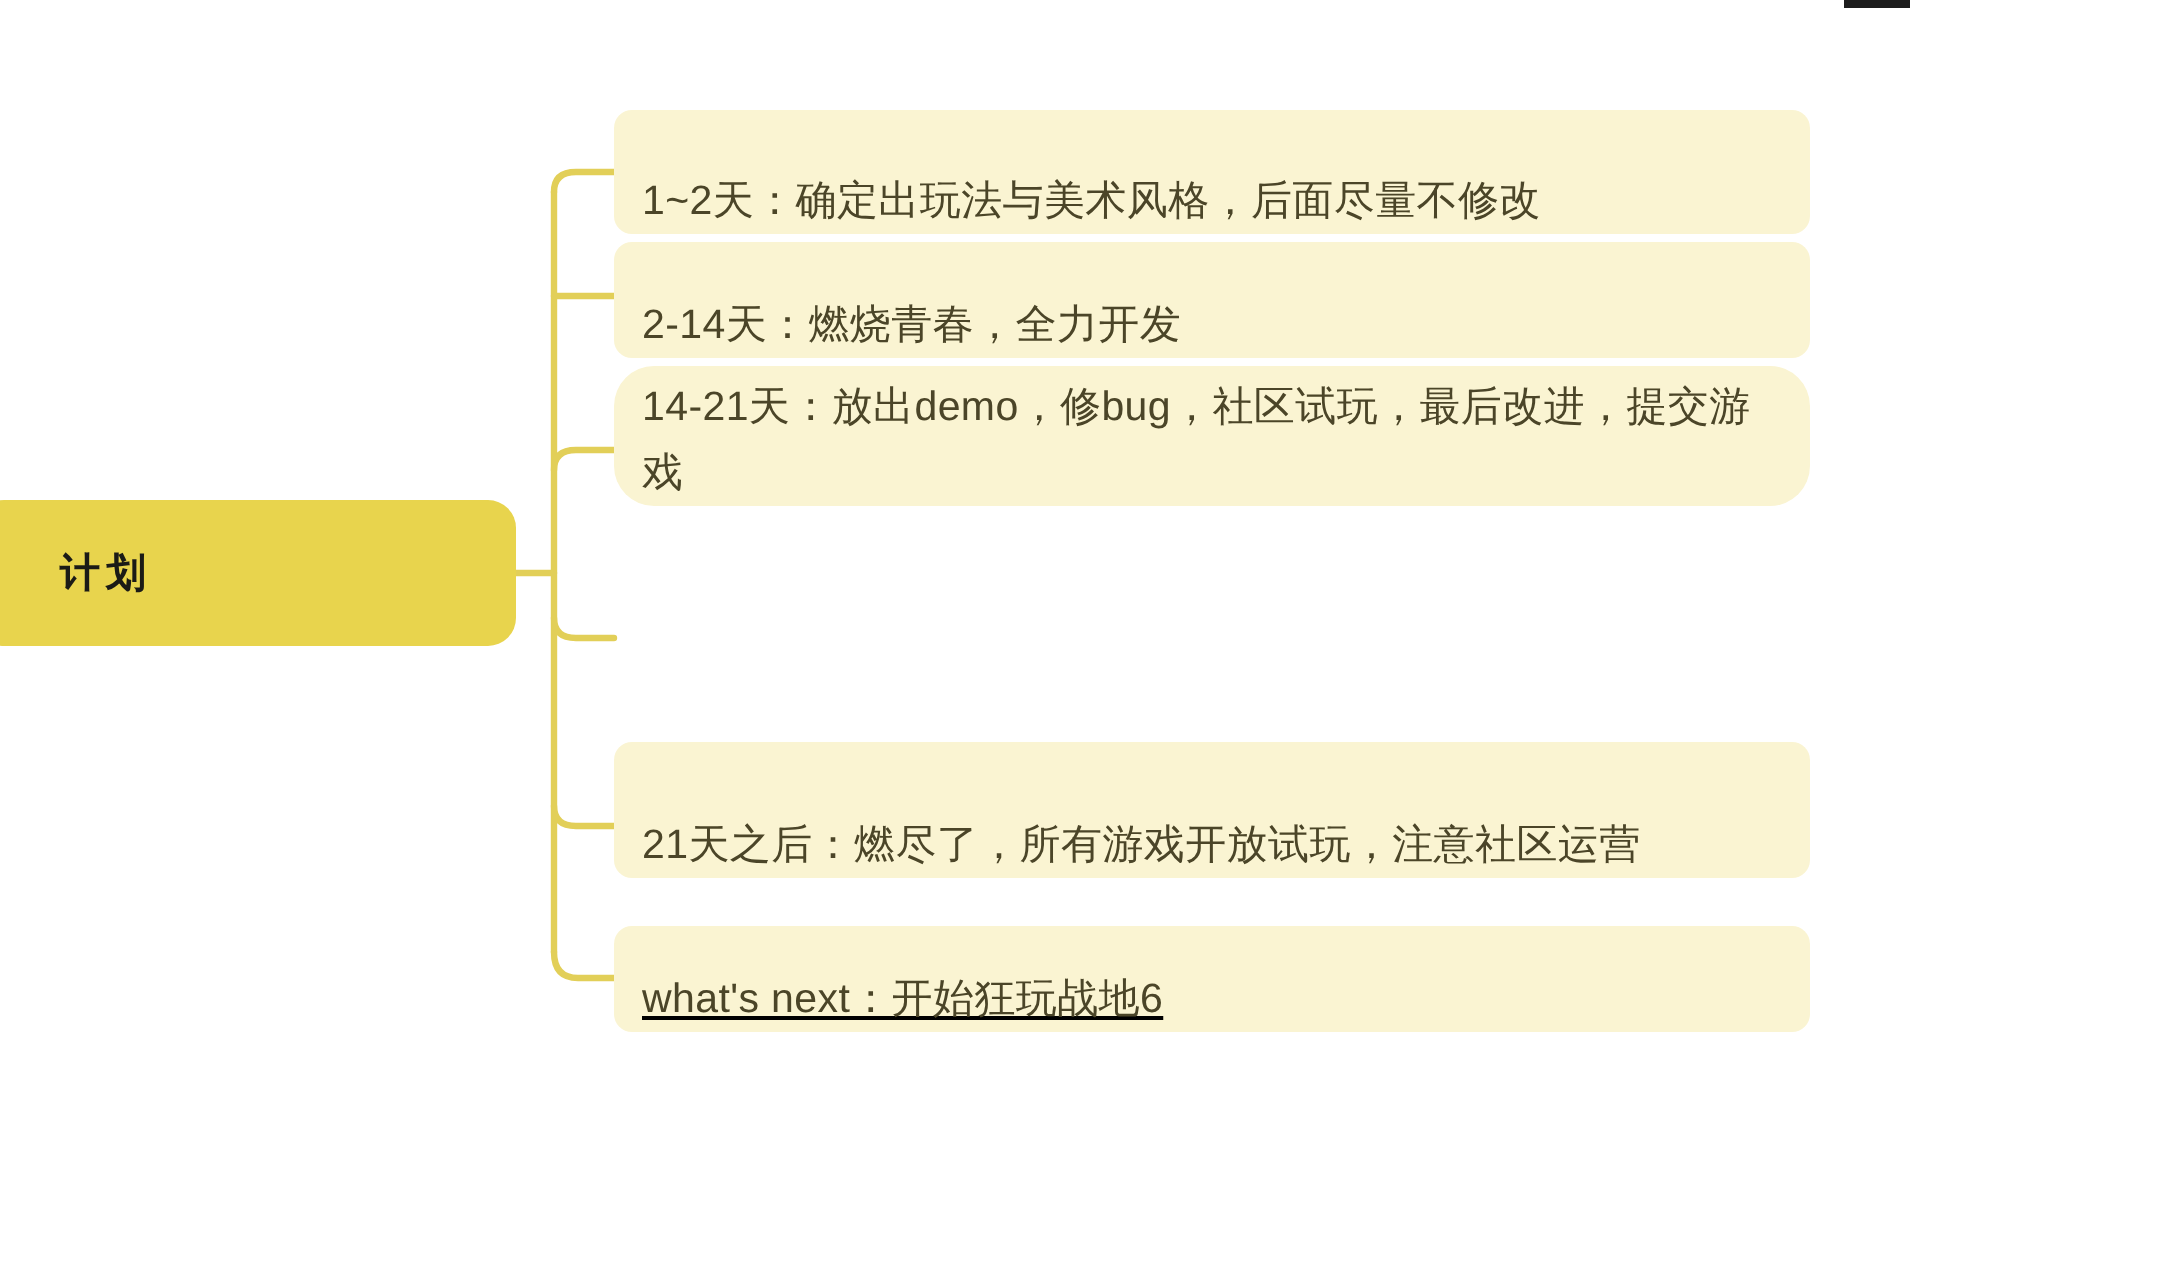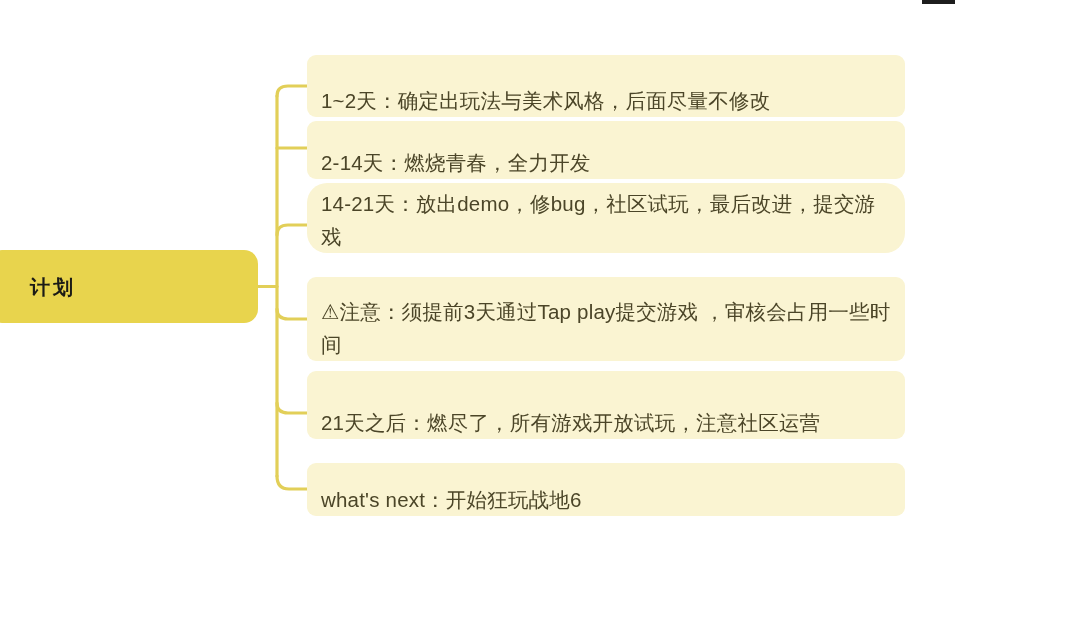--- a/index.html
+++ b/index.html
@@ -73,21 +73,21 @@
     letter-spacing: 0.2px;
     word-break: break-word;
   }
 
   
   #branch-card-0 { top: 55px;  height: 62px; }
   #branch-card-1 { top: 121px; height: 58px; }
   #branch-card-2 { top: 183px; height: 70px; border-radius: 20px; }
   #branch-card-3 { top: 277px; height: 84px; }
   #branch-card-4 { top: 371px; height: 68px; }
-  #branch-card-5 { top: 463px; height: 53px; }
+  #branch-card-5 { top: 463px; height: 53px; text-decoration: underline; }
 
   
   #top-right-bar {
     position: absolute;
     left: 922px;
     top: -2px;
     width: 33px;
     height: 6px;
     background: #1d1d1d;
   }
@@ -125,23 +125,20 @@
   </div>
 
   <div class="branch-card" id="branch-card-1">
     <span class="card-text">2-14天：燃烧青春，全力开发</span>
   </div>
 
   <div class="branch-card" id="branch-card-2">
     <span class="card-text">14-21天：放出demo，修bug，社区试玩，最后改进，提交游戏</span>
   </div>
 
-  <div class="branch-card" id="branch-card-3">
-    <span class="card-text">⚠注意：须提前3天通过Tap play提交游戏 ，审核会占用一些时间</span>
-  </div>
 
   <div class="branch-card" id="branch-card-4">
     <span class="card-text">21天之后：燃尽了，所有游戏开放试玩，注意社区运营</span>
   </div>
 
   <div class="branch-card" id="branch-card-5">
     <span class="card-text">what's next：开始狂玩战地6</span>
   </div>
 
   <div id="top-right-bar"></div>

